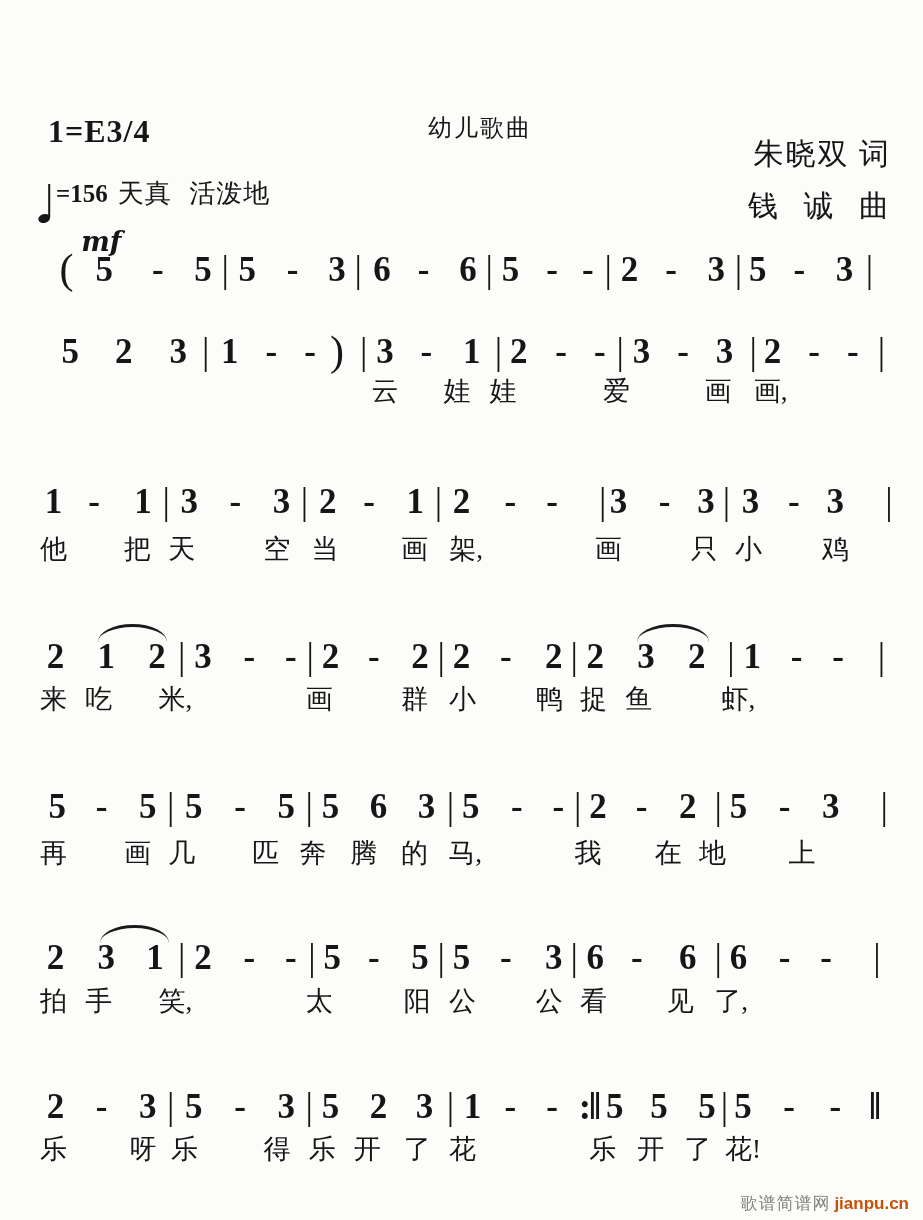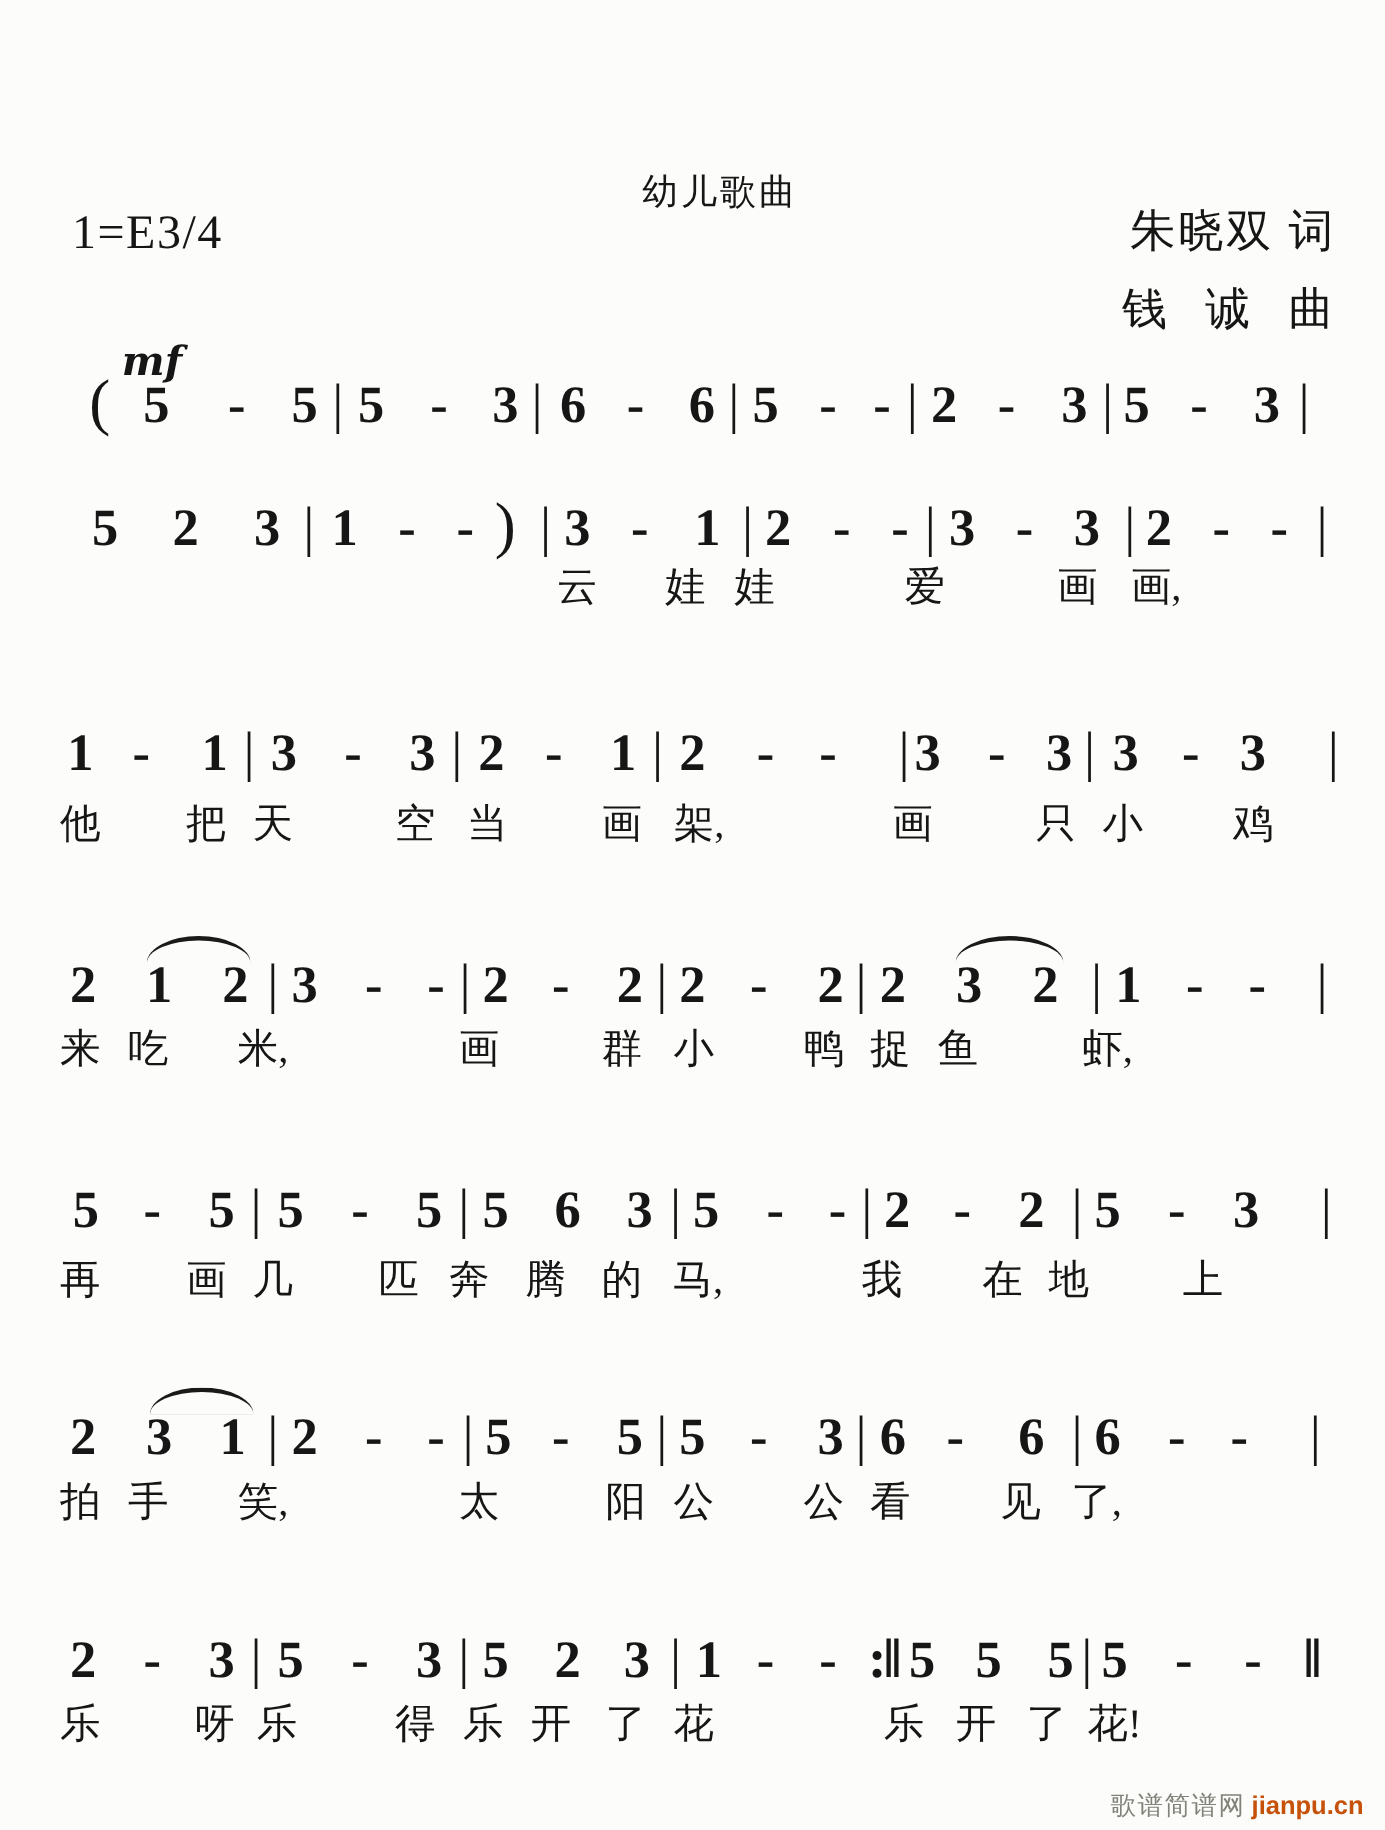--- a/index.html
+++ b/index.html
@@ -17,21 +17,21 @@
   .title{
     position:absolute;top:24px;left:52%;transform:translateX(-50%);
     font-size:50px;font-weight:900;letter-spacing:4px;white-space:nowrap;margin:0;
   }
   .subtitle{
     position:absolute;top:112px;left:52%;transform:translateX(-50%);
     font-size:24px;letter-spacing:2px;white-space:nowrap;
   }
   .keysig{
     position:absolute;top:113px;left:48px;
-    font-size:32px;font-weight:400;letter-spacing:1px;margin-top:23px;
+    font-size:32px;font-weight:700;letter-spacing:1px;
   }
   .credit{
     position:absolute;right:32px;text-align:right;
     font-size:30px;letter-spacing:2px;white-space:nowrap;
   }
   .credit.lyricist{top:134px;}
   .credit.composer{top:186px;word-spacing:14px;}
   .tempo{
     position:absolute;top:176px;left:38px;height:42px;
     font-size:26px;white-space:nowrap;
@@ -79,20 +79,26 @@
 <div class="page">
 
 
   <div class="subtitle">幼儿歌曲</div>
 
   <div class="keysig">1=E3/4</div>
 
   <div class="credit composer">钱 诚 曲</div>
   <div class="credit lyricist">朱晓双 词</div>
 
+  <div class="tempo">
+    <svg width="16" height="44" viewBox="0 0 16 44" aria-hidden="true">
+      <rect x="10.2" y="2" width="2" height="33" fill="#161616"></rect>
+      <ellipse cx="6.2" cy="36.5" rx="6" ry="4.4" fill="#161616" transform="rotate(-18 6.2 36.5)"></ellipse>
+    </svg><span class="bpm">=156</span><span class="expr">天真 活泼地</span>
+  </div>
 
   <div class="dynamics">mf</div>
 
   <div id="score">
       <div class="note-row" style="top: 250px;">
         <span class="note-token paren" style="left: 7.2%;">(</span>
         <span class="note-token" style="left: 11.3%;">5</span>
         <span class="note-token" style="left: 17.1%;">-</span>
         <span class="note-token" style="left: 22%;">5</span>
         <span class="note-token bar" style="left: 24.4%;">|</span>

